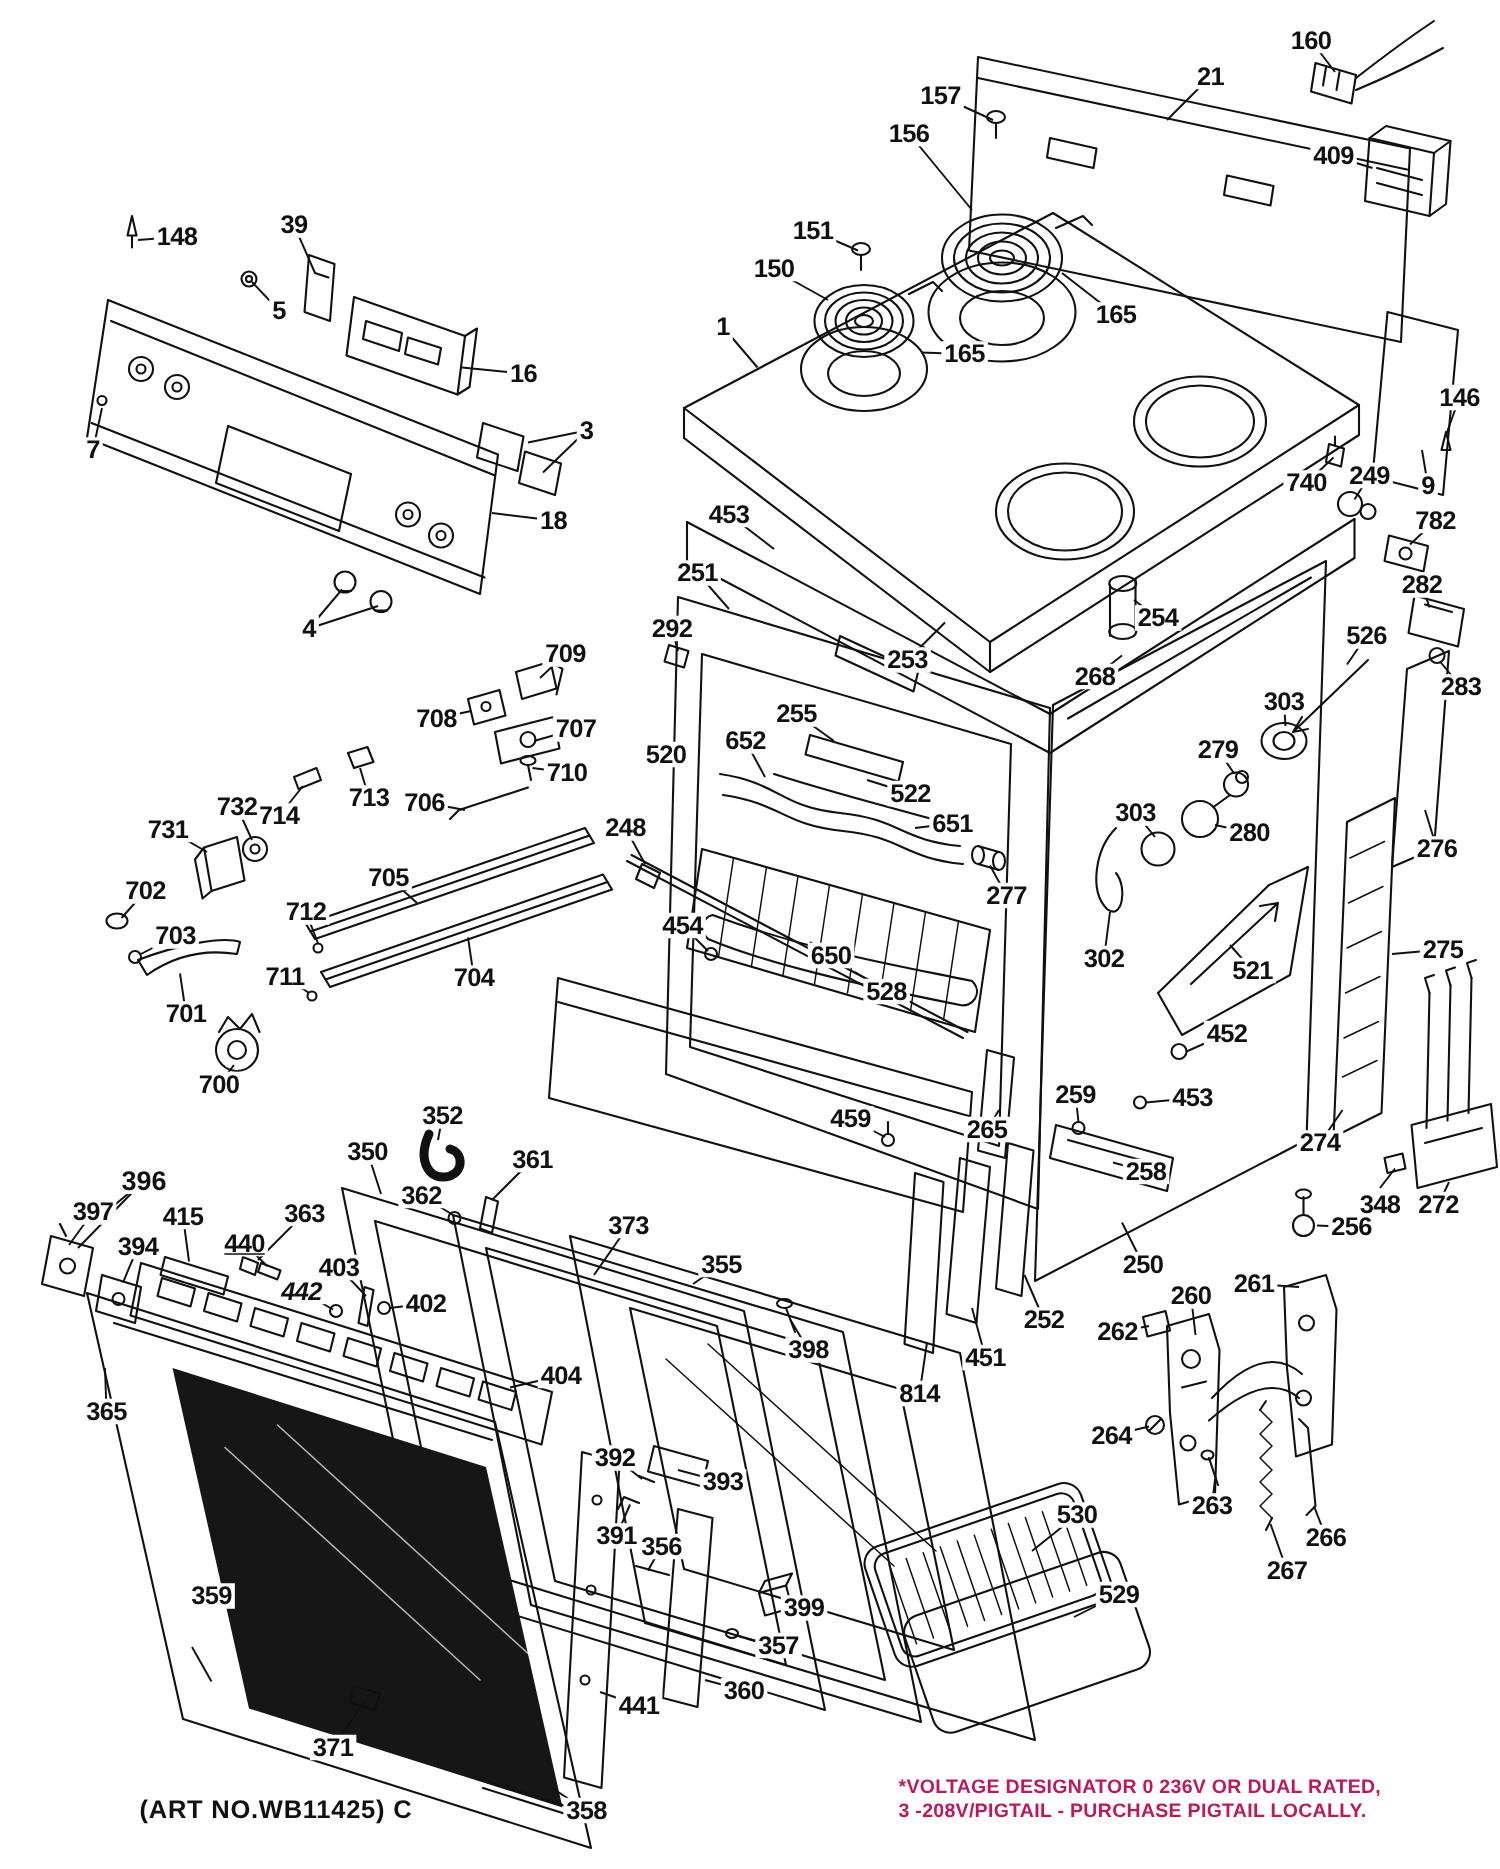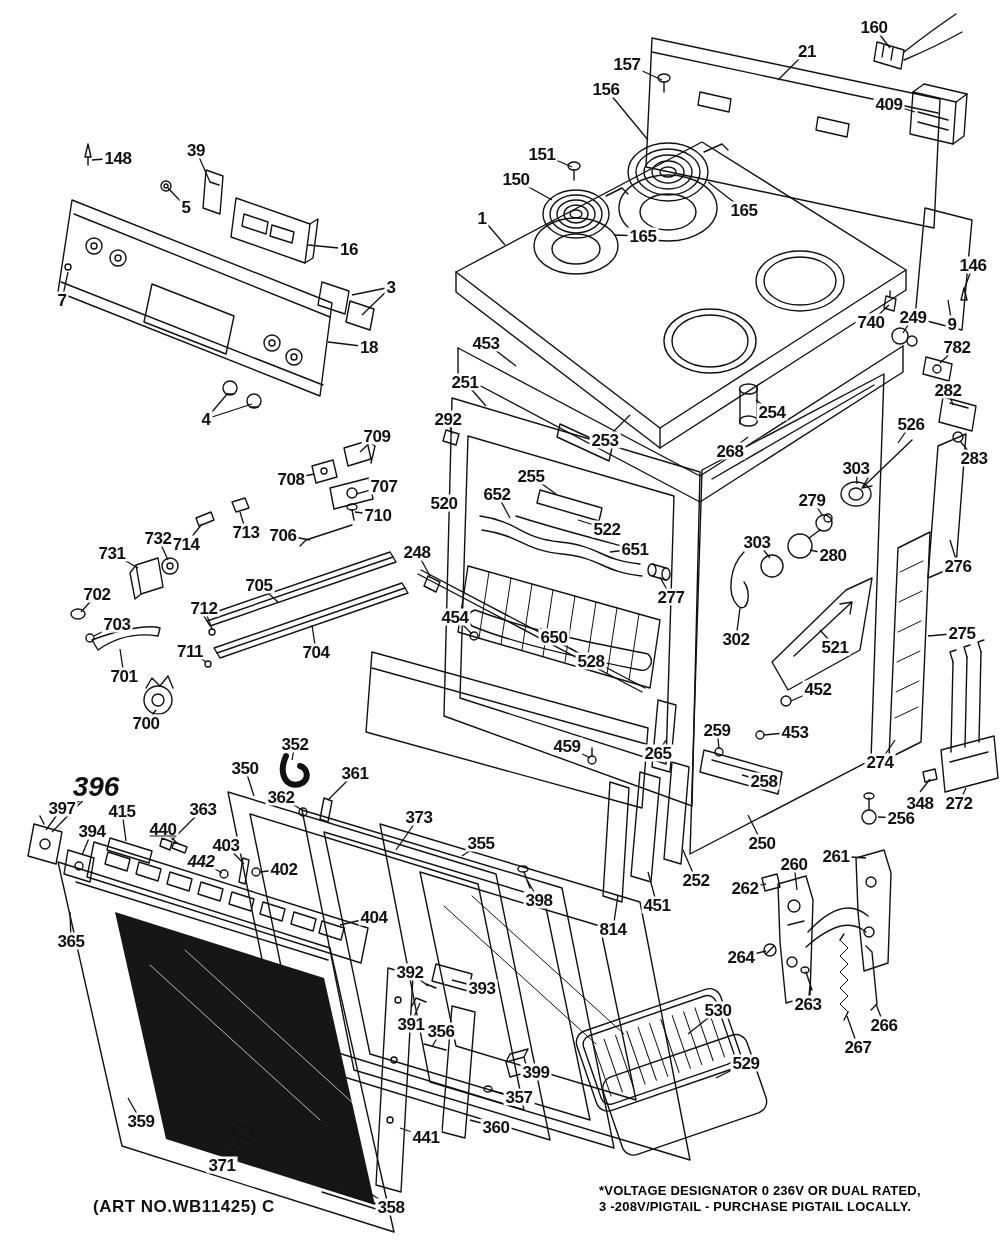--- a/index.html
+++ b/index.html
@@ -4,24 +4,24 @@
 <style>
   html,body{margin:0;padding:0;background:#fff;}
   #canvas{position:relative;width:1000px;height:1246px;background:#fff;overflow:hidden;
           font-family:"Liberation Sans",sans-serif;}
   #art,#leaders{position:absolute;left:0;top:0;}
   #leaders line{stroke:#111;stroke-width:1.3;}
   #labels{position:absolute;left:0;top:0;width:100%;height:100%;}
   .plabel{position:absolute;transform:translate(-50%,-50%);
           font:700 17px/1 "Liberation Sans",sans-serif;color:#111;
           background:#fff;padding:0 2px;letter-spacing:-0.5px;white-space:nowrap;}
-  .plabel.big{font-size:28px;letter-spacing:0;font-style:italic;}
+  .plabel.big{font-size:18px;letter-spacing:0;}
   .artno{position:absolute;left:93px;top:1197px;font:700 17px/1.2 "Liberation Sans",sans-serif;
          color:#111;letter-spacing:0.5px;}
-  .vnote{position:absolute;left:599px;top:1183px;color:#000000;
+  .vnote{position:absolute;left:599px;top:1183px;color:#be185d;
          font:700 13px/16px "Liberation Sans",sans-serif;letter-spacing:0.2px;}
   .stroke{stroke:#111;fill:none;stroke-width:1.4;stroke-linejoin:round;stroke-linecap:round;}
   .thin{stroke-width:1;}
 </style>
 </head>
 <body>
 
 <div id="canvas">
 
   <svg id="art" width="1000" height="1246" viewBox="0 0 1000 1246">
@@ -498,21 +498,21 @@
       <span class="plabel" style="left: 355px; top: 773px;">361</span>
       <span class="plabel" style="left: 419px; top: 817px;">373</span>
       <span class="plabel" style="left: 481px; top: 843px;">355</span>
       <span class="plabel" style="left: 539px; top: 900px;">398</span>
       <span class="plabel" style="left: 71px; top: 941px;">365</span>
       <span class="plabel" style="left: 374px; top: 917px;">404</span>
       <span class="plabel" style="left: 410px; top: 972px;">392</span>
       <span class="plabel" style="left: 482px; top: 988px;">393</span>
       <span class="plabel" style="left: 411px; top: 1024px;">391</span>
       <span class="plabel" style="left: 441px; top: 1031px;">356</span>
-      <span class="plabel" style="left: 141px; top: 1121px;">359</span>
+      <span class="plabel" style="left: 141px; top: 1064px;">359</span>
       <span class="plabel" style="left: 222px; top: 1165px;">371</span>
       <span class="plabel" style="left: 426px; top: 1137px;">441</span>
       <span class="plabel" style="left: 391px; top: 1207px;">358</span>
       <span class="plabel" style="left: 496px; top: 1127px;">360</span>
       <span class="plabel" style="left: 536px; top: 1072px;">399</span>
       <span class="plabel" style="left: 519px; top: 1097px;">357</span>
       <span class="plabel" style="left: 718px; top: 1010px;">530</span>
       <span class="plabel" style="left: 746px; top: 1063px;">529</span>
       <span class="plabel" style="left: 794px; top: 864px;">260</span>
       <span class="plabel" style="left: 836px; top: 856px;">261</span>

